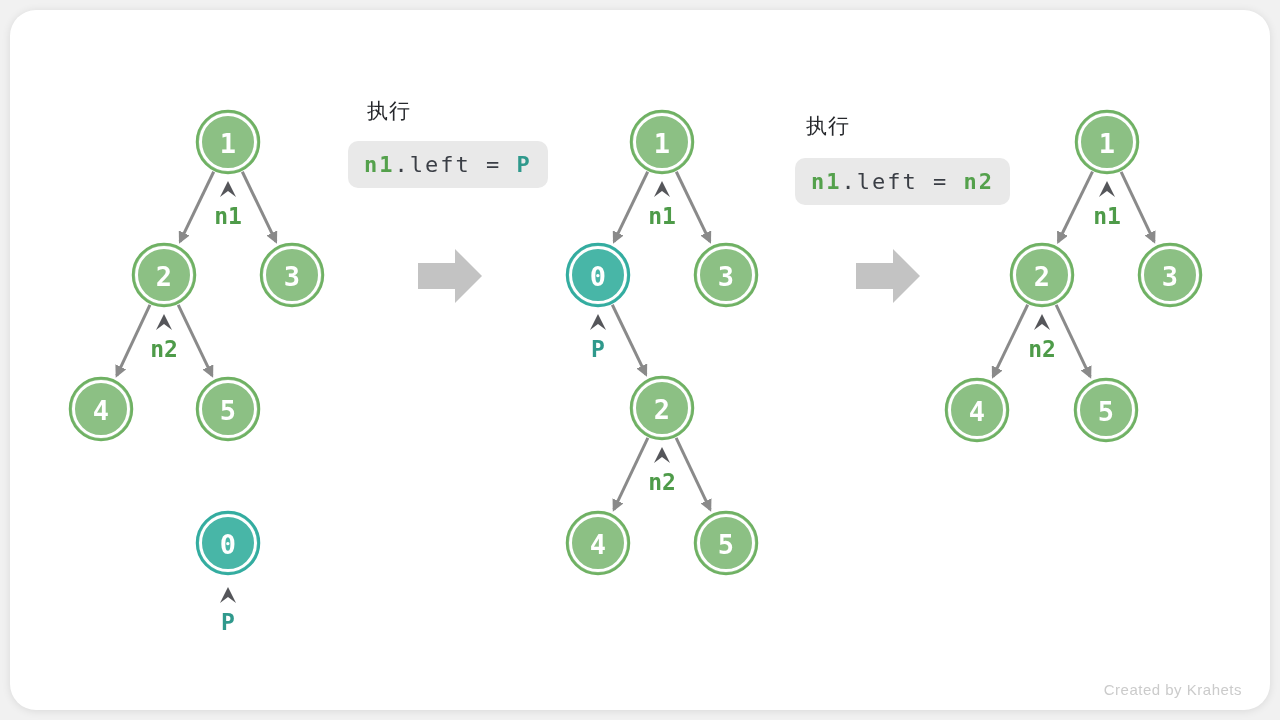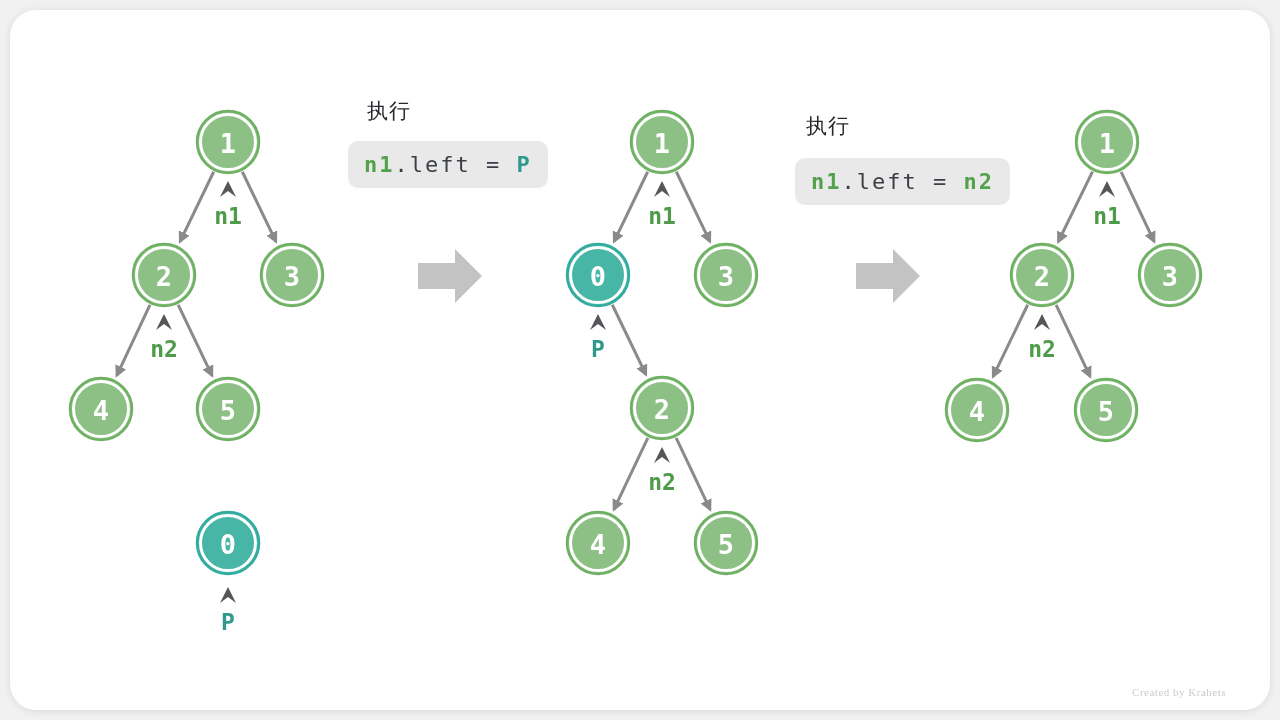--- a/index.html
+++ b/index.html
@@ -34,23 +34,23 @@
     position:absolute;background:var(--code-bg);border-radius:10px;
     padding:8px 16px;
     font-family:"DejaVu Sans Mono","Liberation Mono",monospace;
     font-size:22px;line-height:31px;letter-spacing:2px;
     color:var(--code-plain);white-space:pre;
   }
   .tok-plain{color:var(--code-plain);}
   .tok-green{color:var(--code-green);font-weight:700;}
   .tok-teal{color:var(--code-teal);font-weight:700;}
   .watermark{
-    position:absolute;right:54px;bottom:22px;
-    font-family:Liberation Serif, serif;
-    font-size:11px;color:var(--watermark);letter-spacing:0.5px;
+    position:absolute;right:38px;bottom:22px;
+    font-family:Liberation Sans, sans-serif;
+    font-size:15px;color:var(--watermark);letter-spacing:0.5px;
   }
 </style>
 </head>
 <body>
 
 <div id="stage">
   <div class="card"></div>
   <svg id="diagram" viewBox="0 0 1280 720" xmlns="http://www.w3.org/2000/svg">
       <defs>
         <marker id="arrow" viewBox="0 0 10 10" refX="8" refY="5" markerWidth="4" markerHeight="4" orient="auto-start-reverse">

